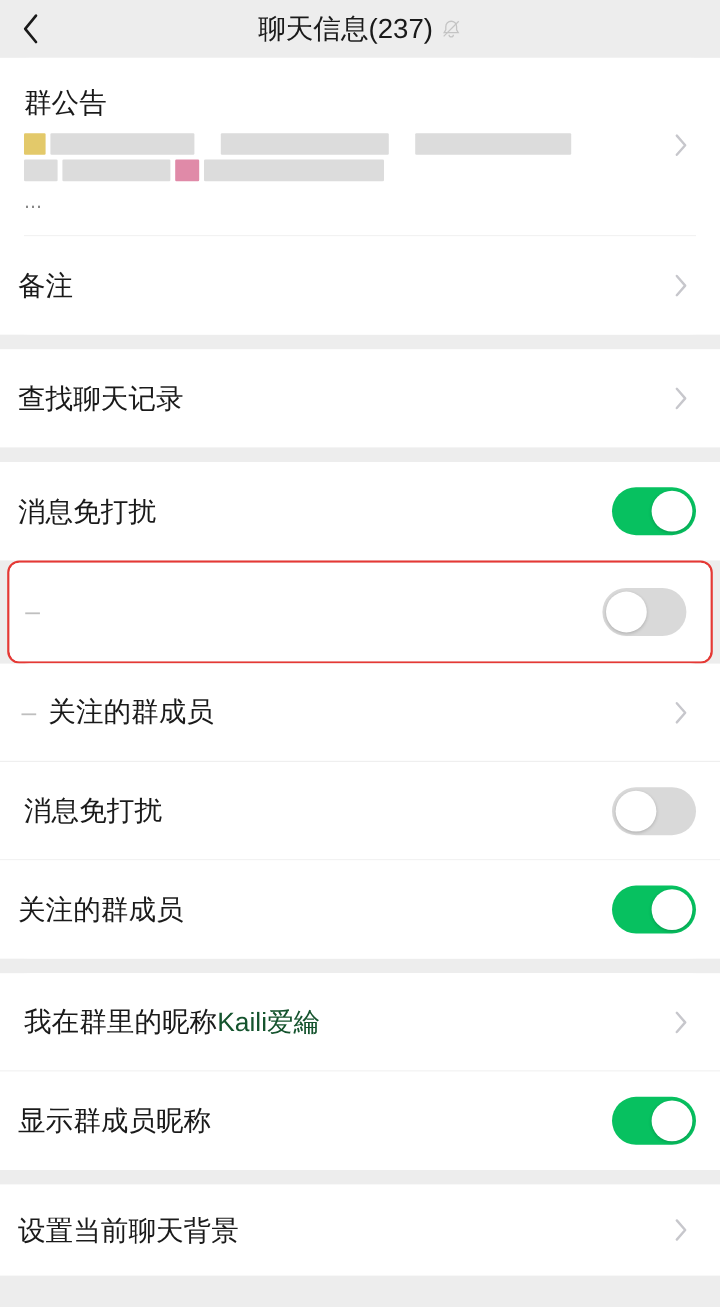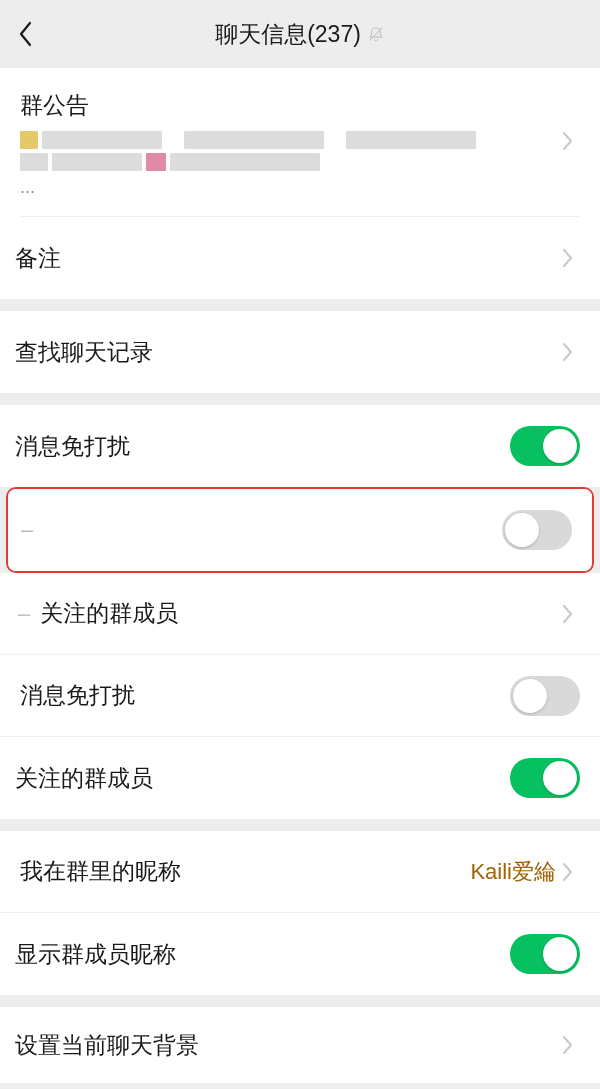--- a/index.html
+++ b/index.html
@@ -9,21 +9,21 @@
     }
     body {
       width: 600px;
       height: 1089px;
       background: #ededed;
       font-family: -apple-system, "PingFang SC", "Helvetica Neue", sans-serif;
       color: #1a1a1a;
       overflow: hidden;
     }
     .header {
-      height: 68px;
+      height: 48px;
       display: flex;
       align-items: center;
       justify-content: center;
       position: relative;
       background: #ededed;
     }
     .back {
       position: absolute;
       left: 12px;
       top: 50%;
@@ -67,22 +67,22 @@
       align-items: flex-start;
     }
     .row-label {
       font-size: 23px;
       color: #1a1a1a;
       font-weight: 400;
       flex: 0 0 auto;
     }
     .row-value {
       flex: 1;
-      text-align: right;
-      color: #a16207;
+      text-align: left;
+      color: #14532d;
       font-size: 22px;
       margin-right: 6px;
     }
     .chevron {
       width: 18px;
       height: 18px;
       display: inline-flex;
       align-items: center;
       flex: 0 0 auto;
     }

